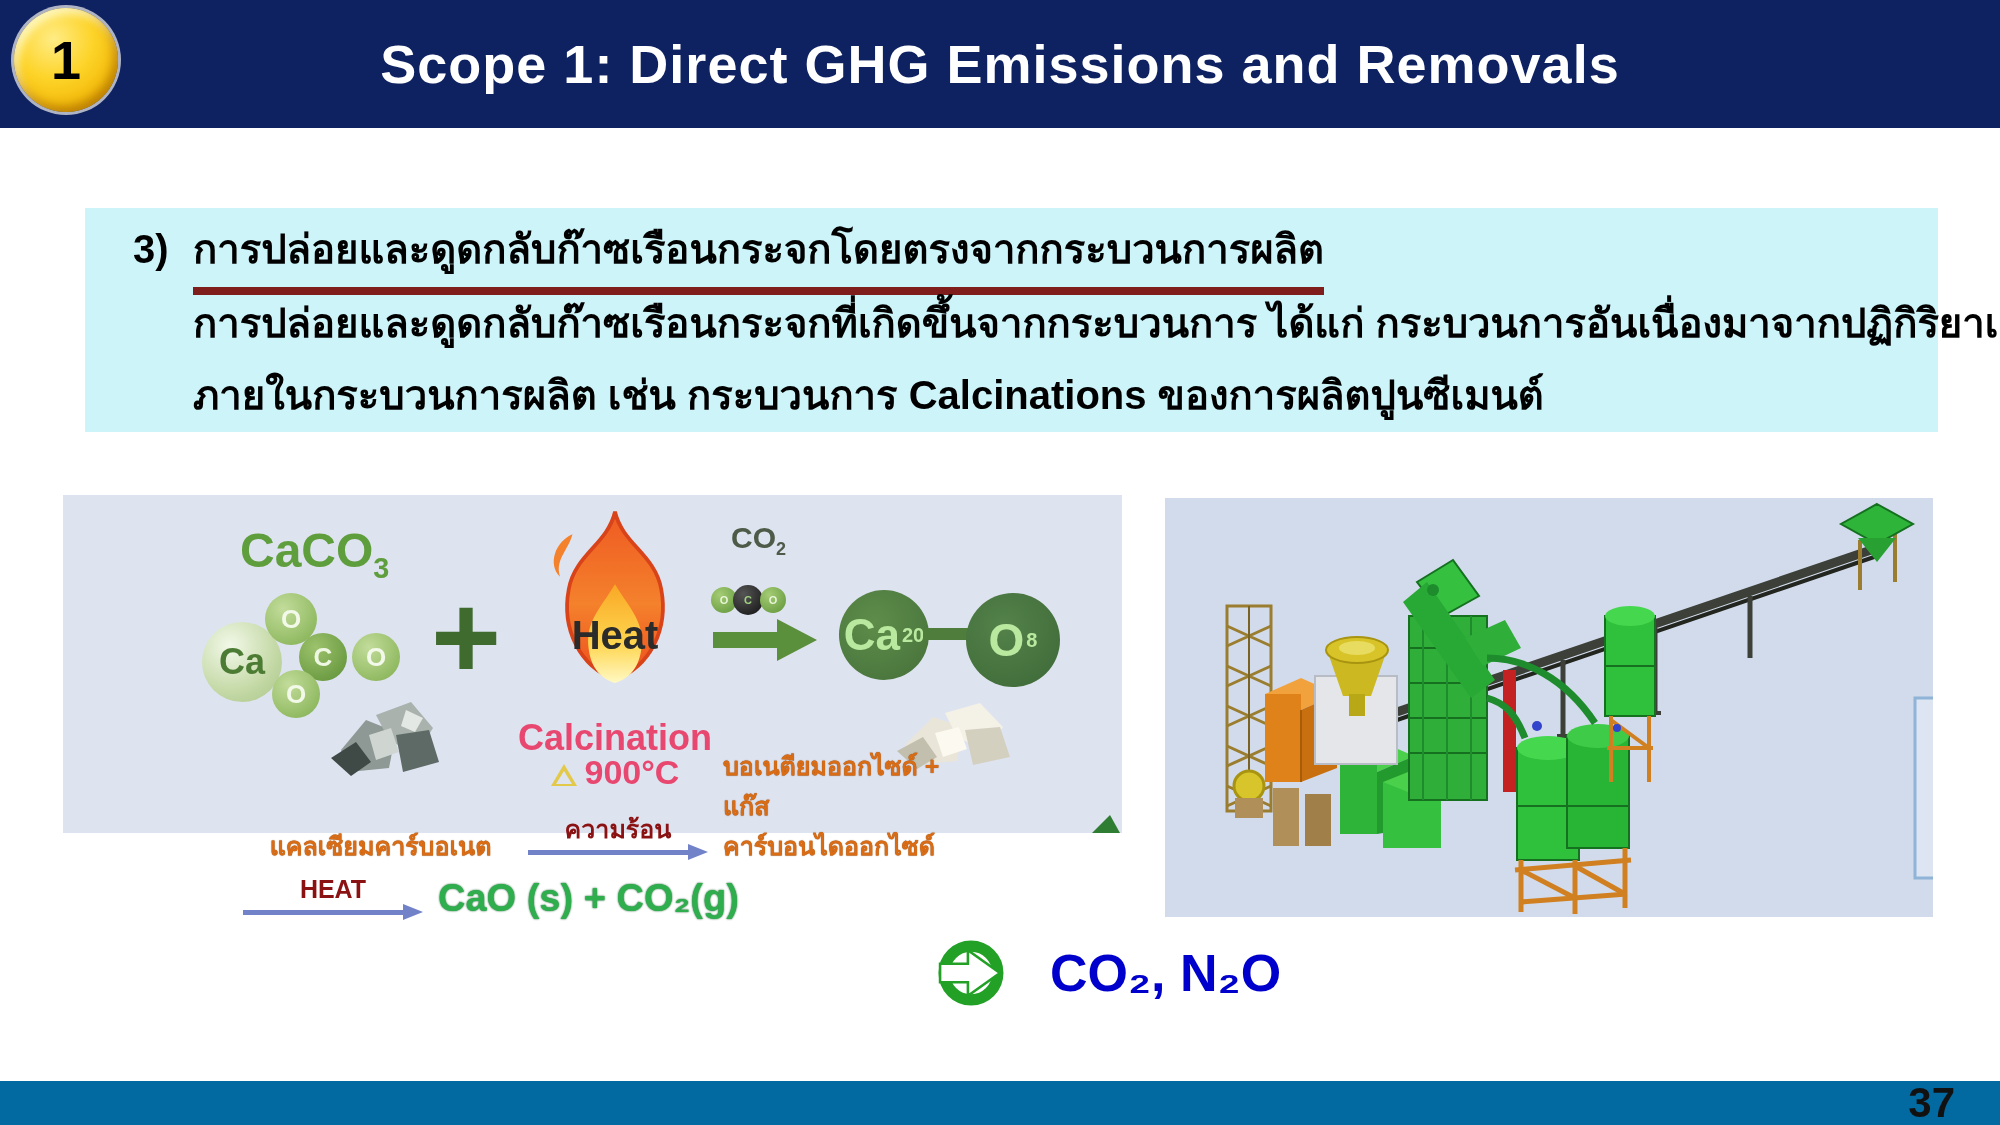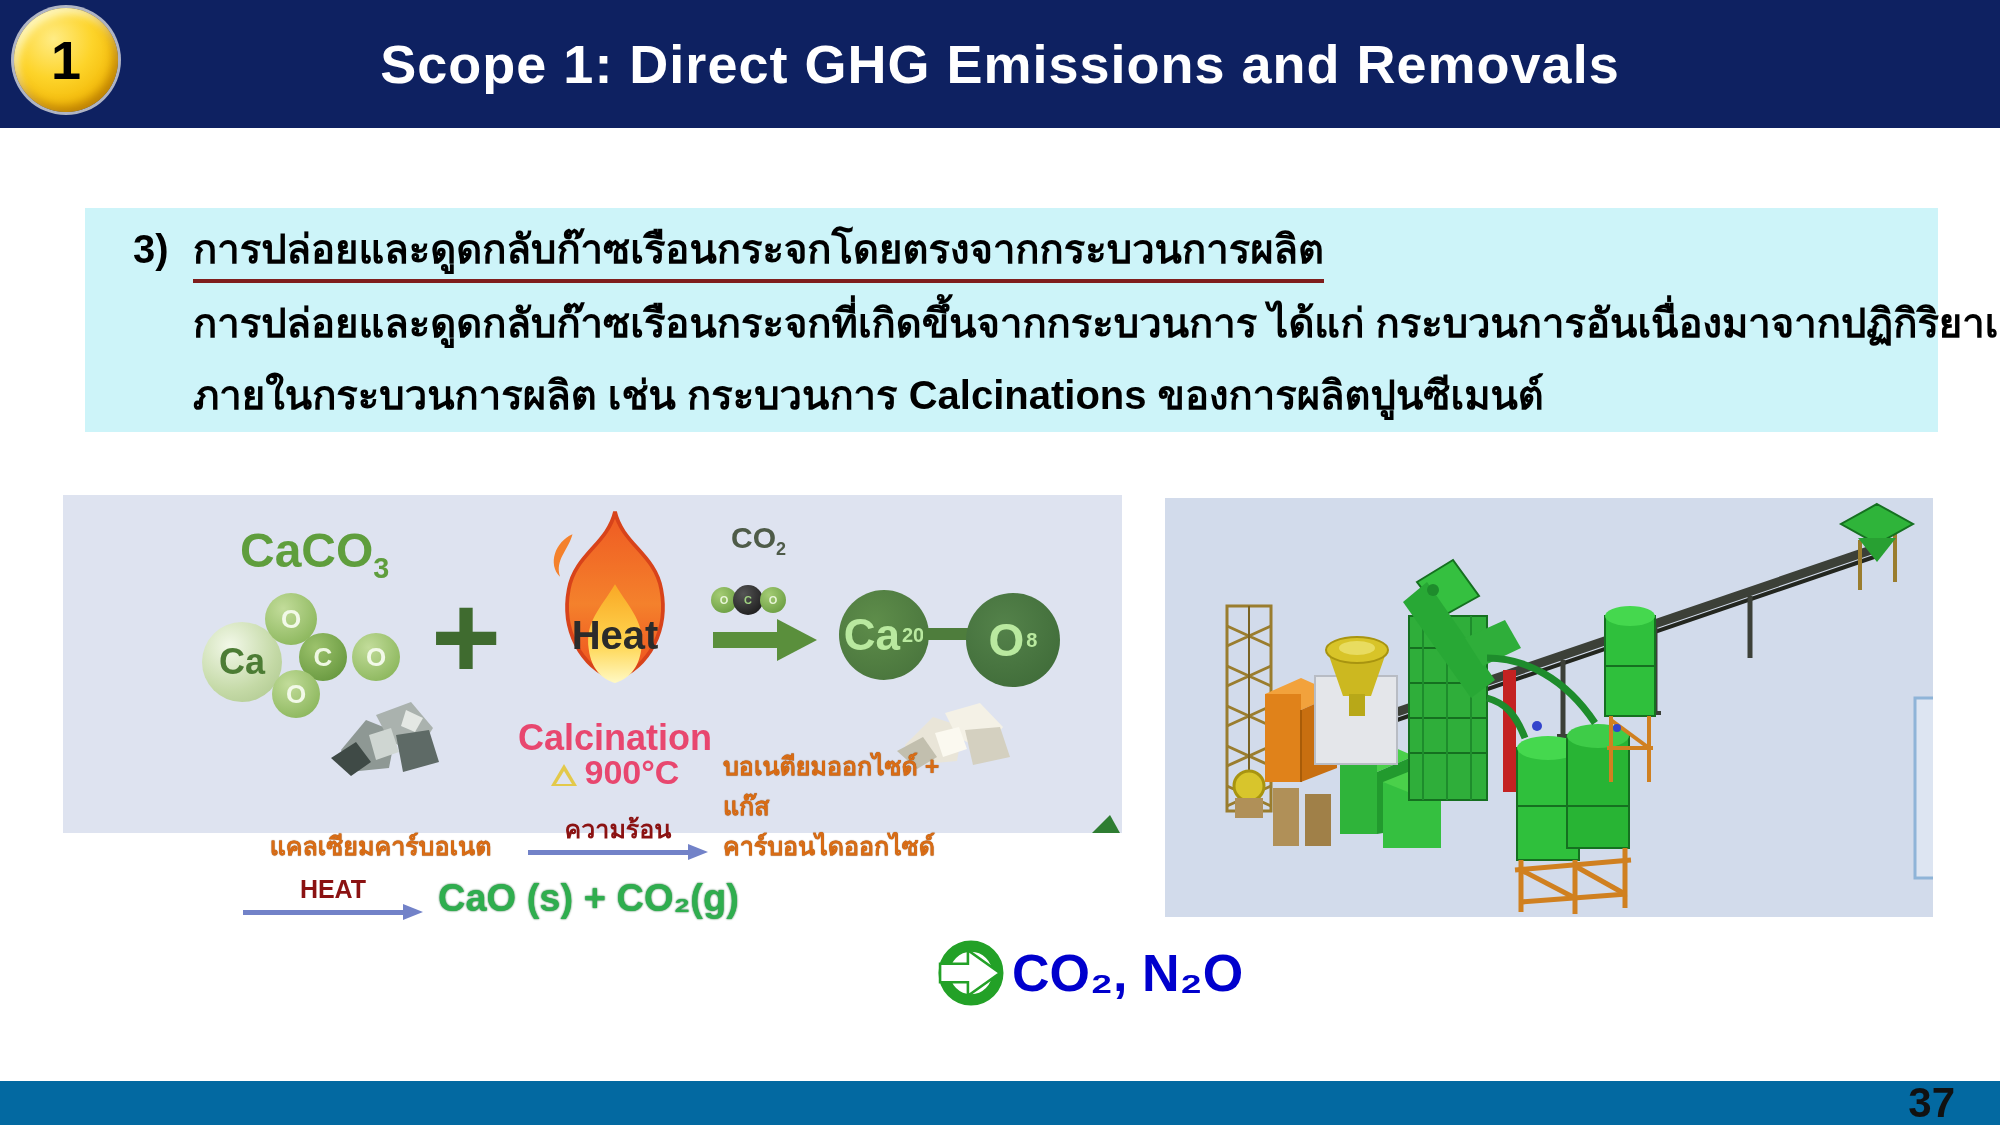--- a/index.html
+++ b/index.html
@@ -23,21 +23,21 @@
   
   .infobox{
     position:absolute;left:85px;top:208px;width:1853px;height:224px;background:#cdf4f9;
     color:#000;font-weight:bold;font-size:40px;white-space:nowrap;
   }
   .infobox .row{position:absolute;left:0;width:100%;height:70px;line-height:70px;}
   .row.l1{top:6px;}
   .row.l2{top:80px;}
   .row.l3{top:152px;padding-left:48px;}
   .item-num{position:absolute;left:48px;}
-  .heading-u{position:absolute;left:108px;border-bottom:4px solid #7f1d1d;padding-bottom:0;line-height:60px;top:5px;}
+  .heading-u{position:absolute;left:108px;border-bottom:8px solid #7f1d1d;padding-bottom:8px;line-height:60px;top:5px;}
   .body-ind{position:absolute;left:108px;}
   
   .calcfig{position:absolute;left:63px;top:495px;width:1059px;height:338px;background:#dee3f0;margin:0;overflow:hidden;}
   .sphere{position:absolute;border-radius:50%;display:flex;align-items:center;justify-content:center;font-weight:bold;}
   .sph-ca{left:139px;top:127px;width:80px;height:80px;background:radial-gradient(circle at 35% 30%,#f2f8e8,#c4d9a6 60%,#a9c489);color:#4c7c34;font-size:36px;}
   .sph-o1{left:202px;top:98px;width:52px;height:52px;}
   .sph-c {left:236px;top:138px;width:48px;height:48px;background:radial-gradient(circle at 35% 30%,#9cc26c,#5c8f35);color:#eef7e2;font-size:26px;}
   .sph-o2{left:289px;top:138px;width:48px;height:48px;}
   .sph-o3{left:209px;top:175px;width:48px;height:48px;}
   .sph-green{background:radial-gradient(circle at 35% 30%,#c2dc9a,#7fae4e);color:#f2f9e8;font-size:26px;}
@@ -66,21 +66,21 @@
   .equation{position:absolute;left:238px;top:806px;width:730px;}
   .eqrow{display:flex;align-items:flex-end;height:60px;}
   .eq-left{width:285px;text-align:center;}
   .eq-mid{width:190px;text-align:center;position:relative;}
   .eq-right{flex:1;text-align:left;padding-left:10px;}
   .thaiword{color:#d96c15;font-weight:bold;font-size:25px;text-shadow:0 0 1px #7a3a00;}
   .condlab{color:#8b1212;font-weight:bold;font-size:25px;display:block;line-height:26px;}
   .formula{color:#2fae4e;font-weight:bold;font-size:38px;line-height:56px;text-shadow:0 0 2px #0a5a20;}
   .eq-mid svg{display:block;margin:2px auto 6px auto;}
   
-  .emission{position:absolute;left:938px;top:940px;display:flex;align-items:center;}
+  .emission{position:absolute;left:938px;top:940px;display:flex;align-items:center;gap:38px;}
   .emission .gases{color:#0000cd;font-weight:bold;font-size:52px;margin-left:8px;}
   
   .plantfig{position:absolute;left:1165px;top:498px;width:768px;height:419px;margin:0;background:#d2dbeb;overflow:hidden;}
   
   .footbar{position:absolute;left:0;top:1081px;width:2000px;height:44px;background:#0369a1;}
   .pagenum{position:absolute;right:45px;top:-2px;font-size:42px;font-weight:bold;color:#111;}
 </style>
 </head>
 <body>
 

